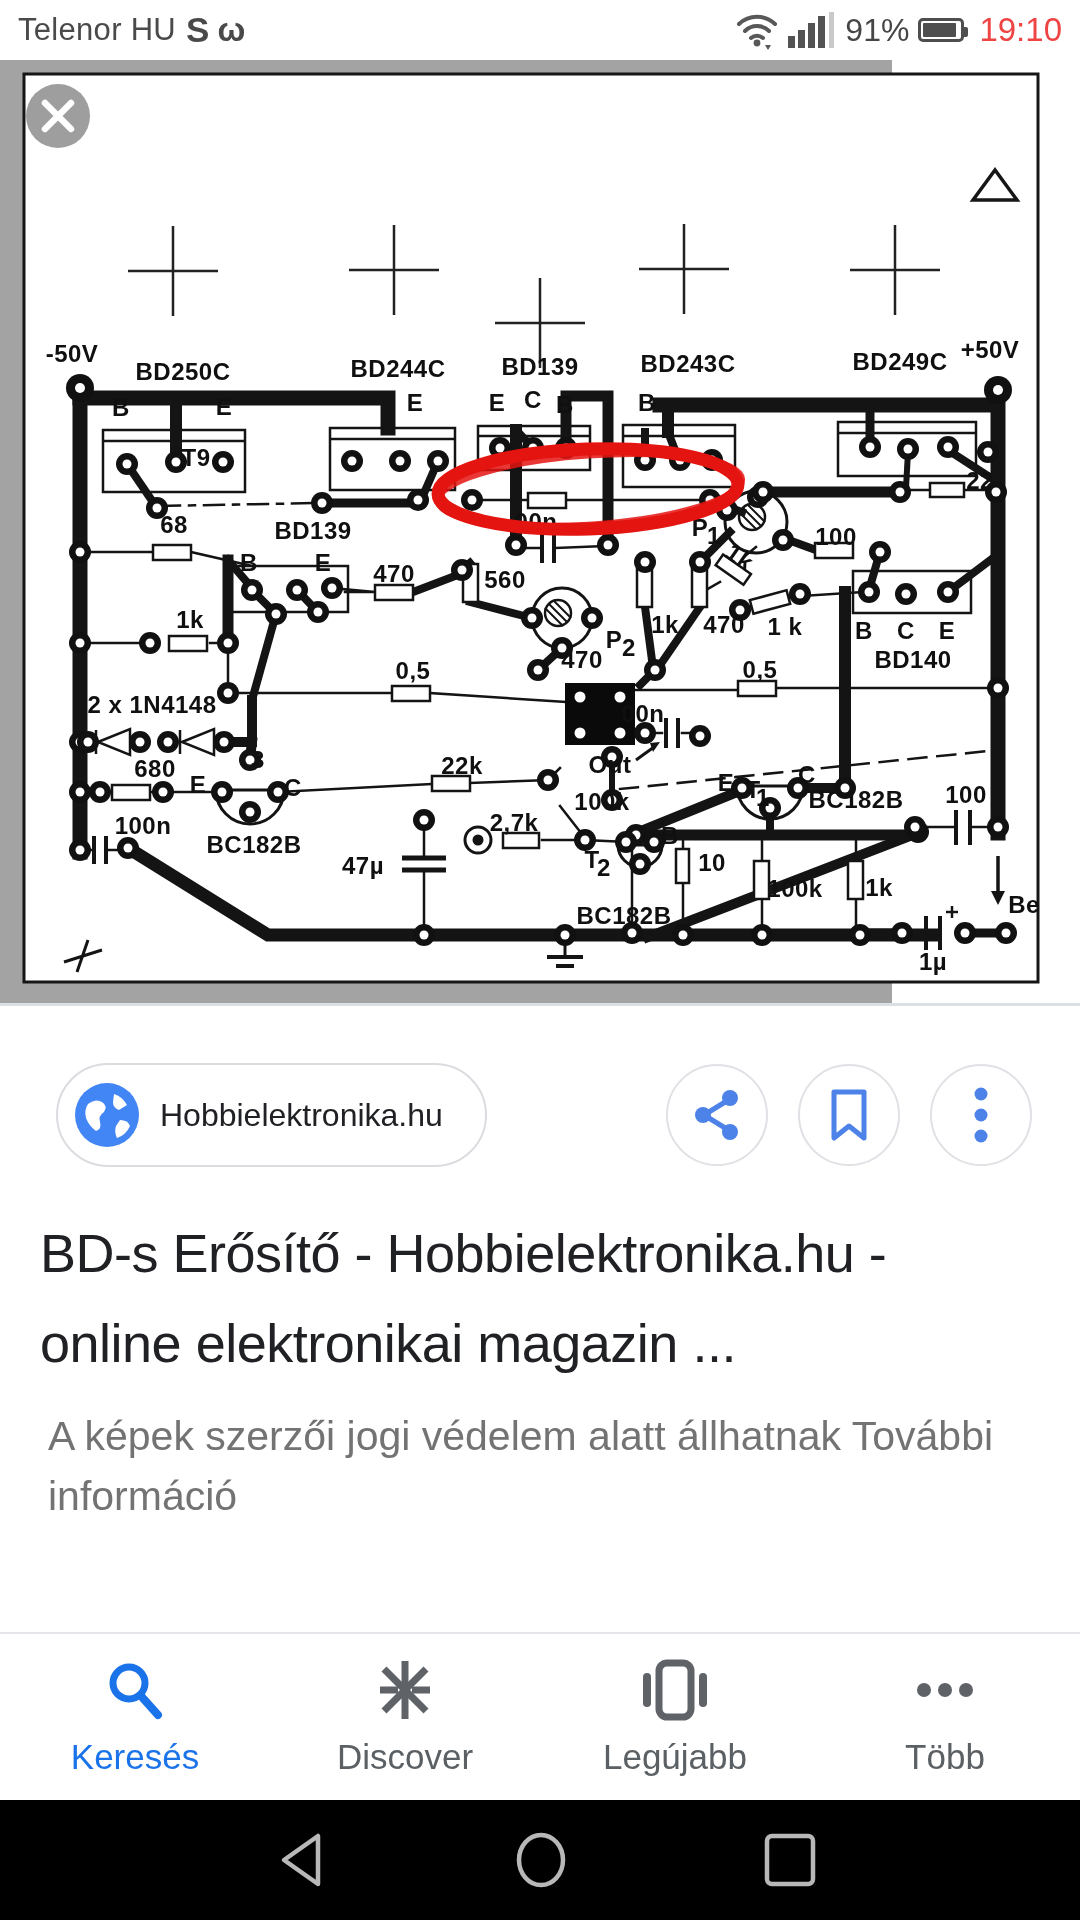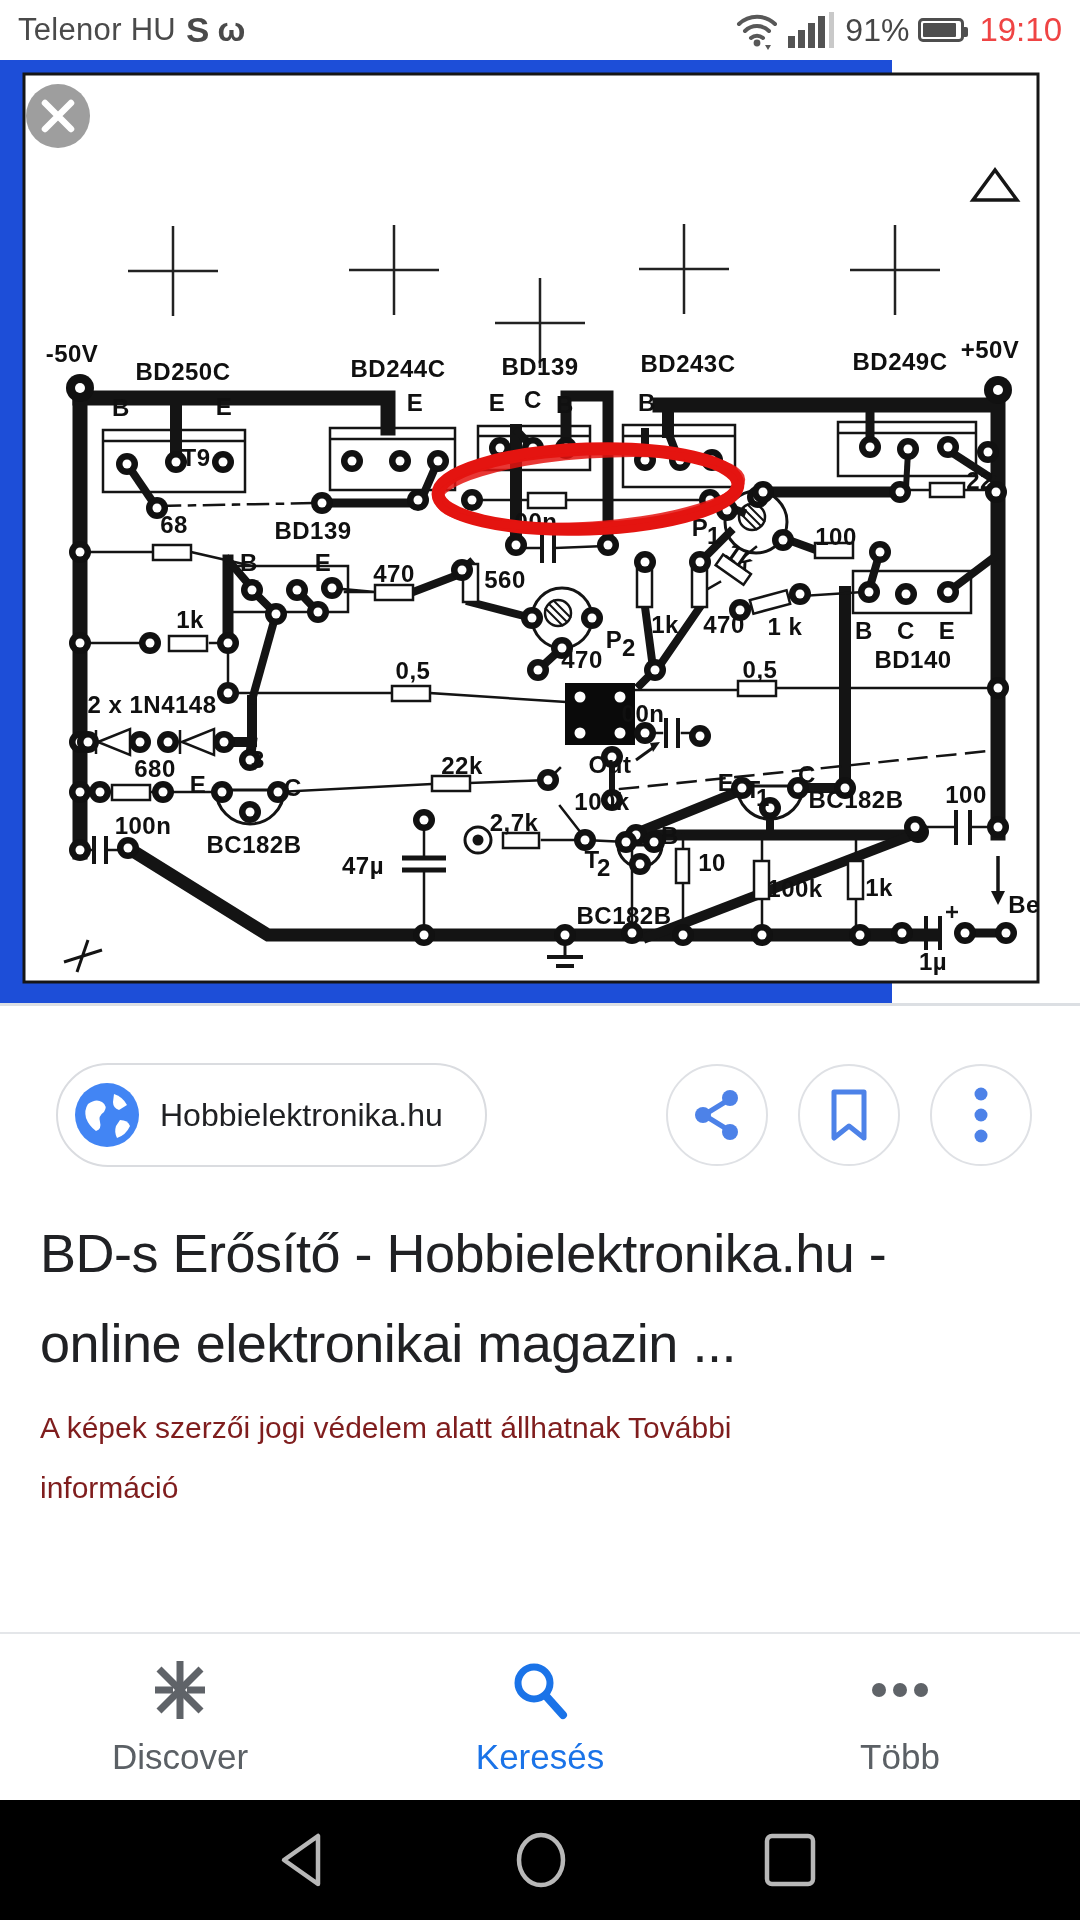--- a/index.html
+++ b/index.html
@@ -15,21 +15,21 @@
   .sb-glyph-w{font-size:33px;font-weight:700;margin-left:8px;}
   .sb-right{margin-left:auto;display:flex;align-items:center;gap:9px;}
   .sb-pct{font-size:32px;color:#464646;}
   .battery{position:relative;width:46px;height:24px;border:3px solid #4e4e4e;
            border-radius:5px;box-sizing:border-box;}
   .battery .fill{position:absolute;left:2px;top:2px;bottom:2px;width:33px;background:#4e4e4e;border-radius:1px;}
   .battery .tip{position:absolute;right:-7px;top:6px;width:4px;height:10px;background:#4e4e4e;border-radius:0 2px 2px 0;}
   .sb-time{font-size:33px;color:#ef4444;margin-left:6px;}
 
   
-  .image-viewer{position:absolute;top:60px;left:0;width:892px;height:945px;background:#1d4ed8;}
+  .image-viewer{position:absolute;top:60px;left:0;width:892px;height:945px;background:#a3a3a3;}
   .image-viewer svg{display:block;}
   .close-btn{position:absolute;left:26px;top:24px;width:64px;height:64px;border:none;
              border-radius:50%;background:#9e9e9e;padding:0;cursor:pointer;}
   .pcb-label{font-family:"Liberation Sans","DejaVu Sans",sans-serif;font-weight:700;
              font-size:24px;fill:#101010;text-anchor:middle;letter-spacing:.5px;}
 
   .hdiv{position:absolute;top:1003px;left:0;width:1080px;height:3px;background:#dcdfe3;}
 
   
   .chip-row{position:absolute;top:1063px;left:56px;right:48px;height:104px;
@@ -37,22 +37,22 @@
   .chip{display:flex;align-items:center;gap:20px;height:100px;border:2px solid #dadce0;
         border-radius:52px;padding:0 42px 0 16px;background:#fff;}
   .chip-label{font-size:32px;color:#202124;}
   .actions{display:flex;gap:30px;}
   .action-circle{width:102px;height:102px;border-radius:50%;border:2px solid #dfe1e5;
                  background:#fff;display:flex;align-items:center;justify-content:center;padding:0;}
 
   
   .title{position:absolute;top:1208px;left:40px;width:1010px;margin:0;font-weight:400;
          font-size:54px;line-height:90px;color:#202124;letter-spacing:-.5px;}
-  .snippet{position:absolute;top:1398px;left:40px;width:1010px;margin:0;
-           font-size:30px;line-height:60px;color:#7f1d1d;}
+  .snippet{position:absolute;top:1398px;left:40px;width:1010px;margin:8px;
+           font-size:41px;line-height:60px;color:#737373;}
 
   
   .bottom-nav{position:absolute;top:1632px;left:0;width:1080px;height:168px;background:#fff;
               border-top:2px solid #e4e6e9;display:flex;box-sizing:border-box;}
   .nav-item{flex:1;display:flex;flex-direction:column;align-items:center;justify-content:center;gap:14px;
             background:none;border:none;padding:0;}
   .nav-label{font-size:35px;color:#5b6065;}
   .nav-item.active .nav-label{color:#1a73e8;}
 
   
@@ -515,37 +515,45 @@
   <h1 class="title">
     <span>BD-s Erősítő - Hobbielektronika.hu -</span><br>
     <span>online elektronikai magazin ...</span>
   </h1>
   <p class="snippet">
     <span>A képek szerzői jogi védelem alatt állhatnak További</span><br>
     <span>információ</span>
   </p>
 
   <nav class="bottom-nav">
+    <button class="nav-item active">
+      <svg width="66" height="66" viewBox="0 0 66 66">
+        <circle cx="27" cy="26" r="16" fill="none" stroke="#1a73e8" stroke-width="7"></circle>
+        <path d="M39,39 L56,58" stroke="#1a73e8" stroke-width="8" stroke-linecap="round"></path>
+      </svg>
+      <span class="nav-label">Keresés</span>
+    </button>
     <button class="nav-item">
       <svg width="66" height="66" viewBox="0 0 66 66">
         <g stroke="#5f6368" stroke-width="7" stroke-linecap="butt">
           <path d="M33,4 V62"></path>
           <path d="M12,12 L54,54"></path>
           <path d="M54,12 L12,54"></path>
           <path d="M8,33 H26 M40,33 H58"></path>
         </g>
       </svg>
       <span class="nav-label">Discover</span>
     </button>
-    <button class="nav-item active">
-      <svg width="66" height="66" viewBox="0 0 66 66">
-        <circle cx="27" cy="26" r="16" fill="none" stroke="#1a73e8" stroke-width="7"></circle>
-        <path d="M39,39 L56,58" stroke="#1a73e8" stroke-width="8" stroke-linecap="round"></path>
-      </svg>
-      <span class="nav-label">Keresés</span>
+    <button class="nav-item">
+      <svg width="72" height="66" viewBox="0 0 72 66">
+        <rect x="20" y="6" width="32" height="54" rx="8" fill="none" stroke="#5f6368" stroke-width="7"></rect>
+        <rect x="4" y="16" width="8" height="34" rx="4" fill="#5f6368"></rect>
+        <rect x="60" y="16" width="8" height="34" rx="4" fill="#5f6368"></rect>
+      </svg>
+      <span class="nav-label">Legújabb</span>
     </button>
     <button class="nav-item">
       <svg width="70" height="66" viewBox="0 0 70 66">
         <circle cx="14" cy="33" r="7" fill="#5f6368"></circle>
         <circle cx="35" cy="33" r="7" fill="#5f6368"></circle>
         <circle cx="56" cy="33" r="7" fill="#5f6368"></circle>
       </svg>
       <span class="nav-label">Több</span>
     </button>
   </nav>

